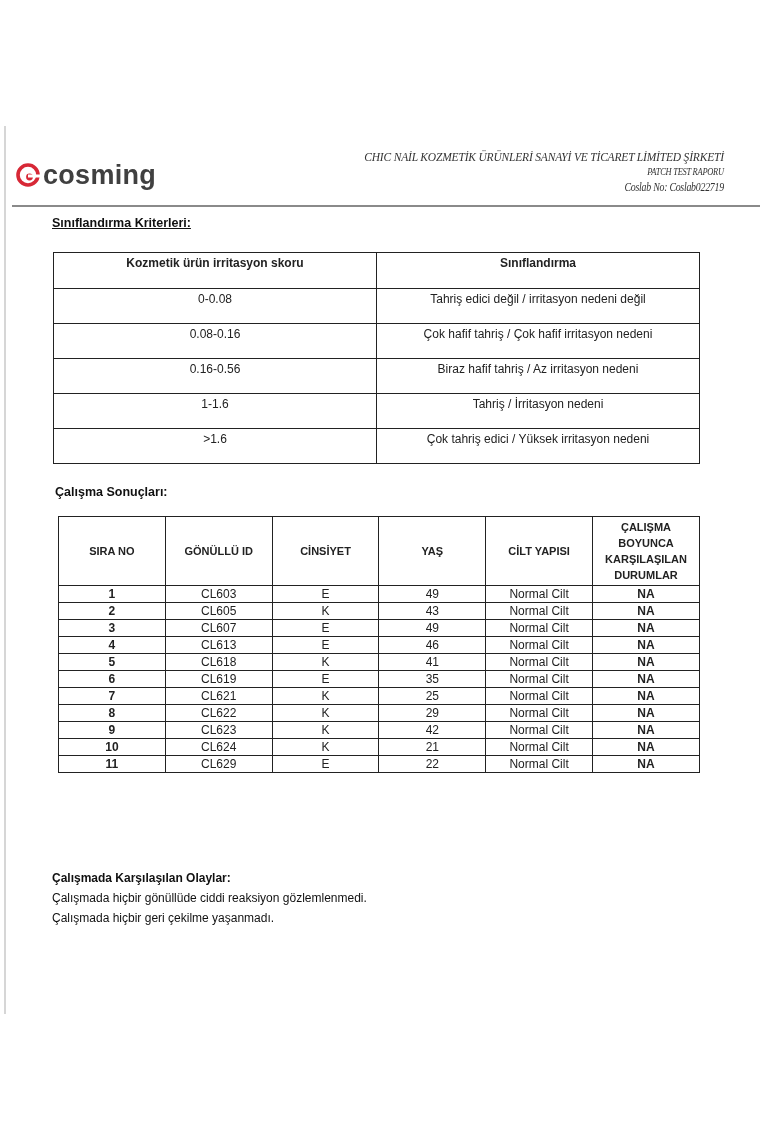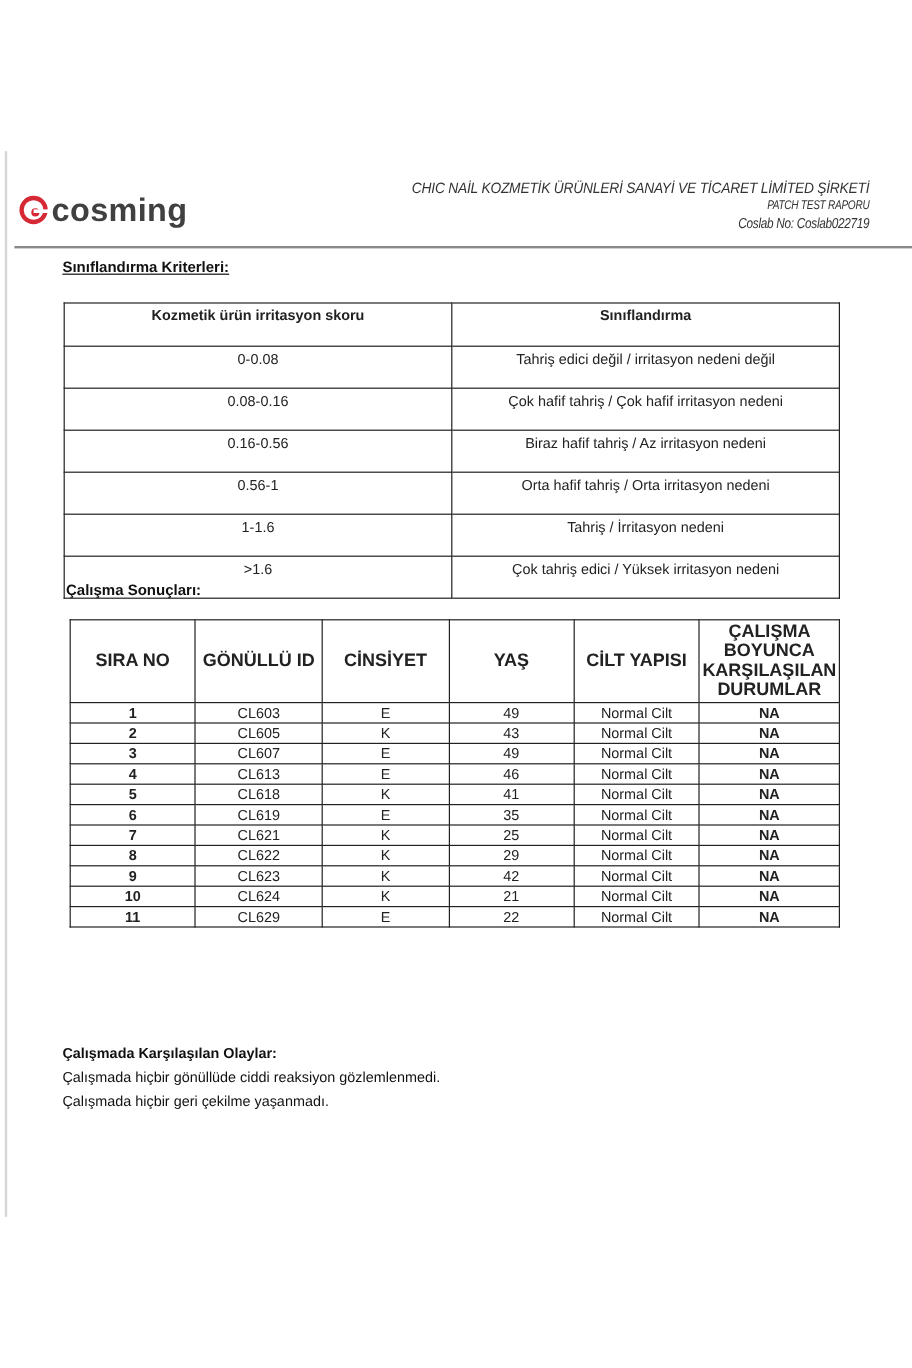--- a/index.html
+++ b/index.html
@@ -6,39 +6,39 @@
     body { width: 760px; height: 1140px; position: relative; overflow: hidden;
            font-family: "Liberation Sans", "DejaVu Sans", sans-serif; color: #222; }
 
     .page-edge { position: absolute; left: 4px; top: 126px; width: 2px; height: 888px; background: #d6d6d6; }
 
     .logo { position: absolute; left: 15px; top: 158px; height: 34px; display: flex; align-items: center; }
     .logo-mark { width: 26px; height: 26px; position: relative; margin-right: 2px; }
     .logo-text { color: #404040; font-weight: bold; font-size: 27px; letter-spacing: 0.3px; line-height: 30px; }
 
     .company { position: absolute; right: 36px; top: 150px; text-align: right;
-               font-family: Liberation Sans, sans-serif; font-style: italic; color: #333; }
+               font-family: Liberation Serif, serif; font-style: italic; color: #333; }
     .company .name { font-size: 12.5px; letter-spacing: -0.2px; transform: scaleX(0.92); transform-origin: right; }
     .company .sub  { font-size: 10.5px; letter-spacing: -0.3px; transform: scaleX(0.8); transform-origin: right; line-height: 14px; }
     .company .ref  { font-size: 12px; letter-spacing: -0.3px; transform: scaleX(0.82); transform-origin: right; line-height: 16px; }
 
     .header-rule { position: absolute; left: 12px; right: 0; top: 205px; height: 2px; background: #8a8a8a; }
 
     .section-title { position: absolute; font-weight: bold; font-size: 12.5px; color: #111; }
 
     table { border-collapse: collapse; position: absolute; }
     td, th { border: 1px solid #222; text-align: center; color: #222; }
 
     .crit { left: 53px; top: 252px; width: 647px; }
     .crit th { font-size: 12px; font-weight: bold; height: 31px; vertical-align: top; padding-top: 3px; }
     .crit td { font-size: 12px; height: 30px; vertical-align: top; padding-top: 3px; }
     .crit col.c1 { width: 319px; } .crit col.c2 { width: 319px; }
 
     .res { left: 58px; top: 516px; width: 642px; }
-    .res th { font-size: 15px; font-weight: bold; height: 68px; line-height: 16px; padding: 0 2px; }
+    .res th { font-size: 11px; font-weight: bold; height: 68px; line-height: 16px; padding: 0 2px; }
     .res td { font-size: 12px; height: 16px; line-height: 16px; padding: 0; }
     .res td.no { font-weight: bold; }
     .res td.na { font-weight: bold; }
 
     .events { position: absolute; left: 52px; top: 868px; font-size: 12px; line-height: 20px; color: #111; }
     .events .t { font-weight: bold; }
   </style>
 </head>
 <body>
 
@@ -83,24 +83,20 @@
       </tr>
     <tr>
         <td>0.08-0.16</td>
         <td>Çok hafif tahriş / Çok hafif irritasyon nedeni</td>
       </tr>
     <tr>
         <td>0.16-0.56</td>
         <td>Biraz hafif tahriş / Az irritasyon nedeni</td>
       </tr>
     <tr>
-        <td>0.56-1</td>
-        <td>Orta hafif tahriş / Orta irritasyon nedeni</td>
-      </tr>
-    <tr>
         <td>1-1.6</td>
         <td>Tahriş / İrritasyon nedeni</td>
       </tr>
     <tr>
         <td>&gt;1.6</td>
         <td>Çok tahriş edici / Yüksek irritasyon nedeni</td>
       </tr>
   </tbody>
 </table>
 

